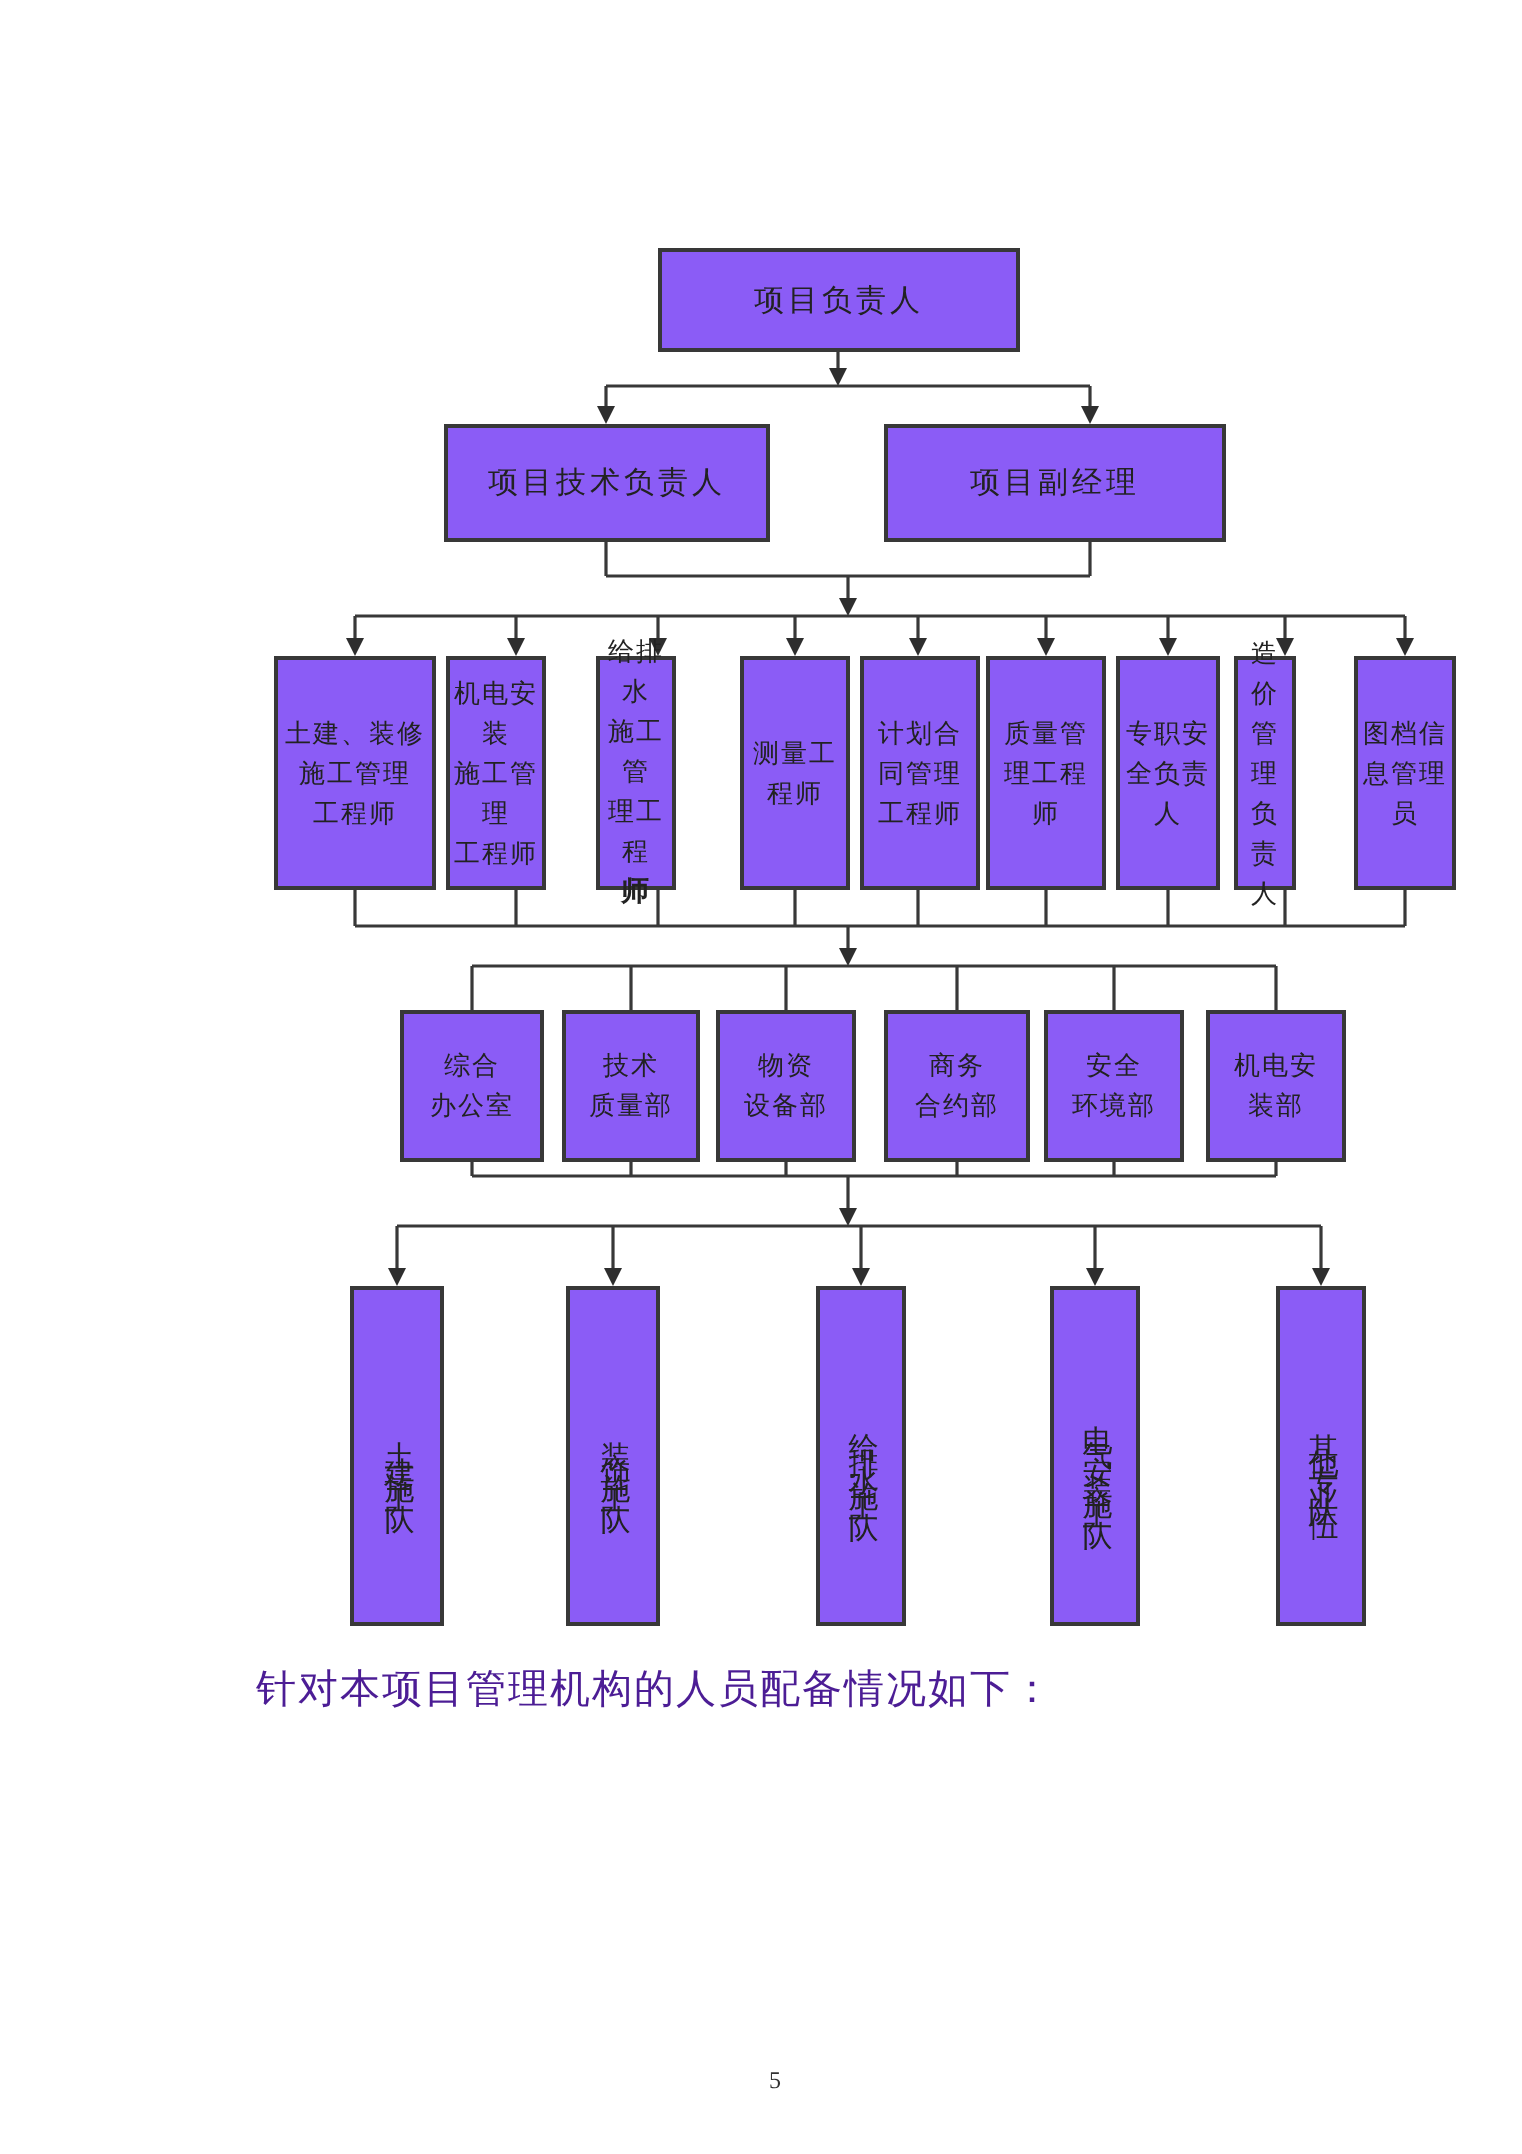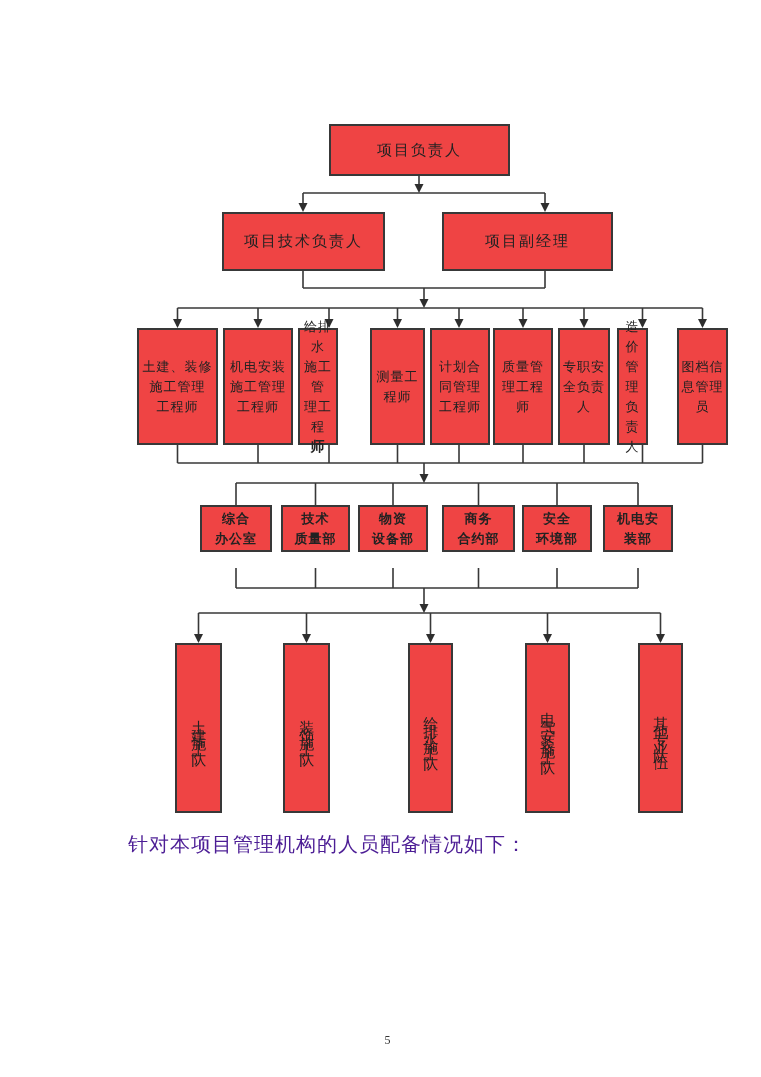--- a/index.html
+++ b/index.html
@@ -6,38 +6,38 @@
   html,body { background:#ffffff; }
   body {
     width:761px; height:1077px; position:relative; overflow:hidden;
     font-family:"Liberation Serif","DejaVu Serif",serif; color:#1f1f1f;
   }
   .page { position:absolute; inset:0; background:#ffffff; }
   .chart { position:absolute; left:0; top:0; width:761px; height:830px; }
   svg.connectors { position:absolute; left:0; top:0; width:761px; height:830px; }
 
   .box {
-    position:absolute; border:2px solid #383838; background:#ef4444;
+    position:absolute; border:2px solid #383838; background:#8b5cf6;
     display:flex; align-items:center; justify-content:center;
     text-align:center; color:#222;
   }
   .lbl { display:inline-block; }
 
   
   .l1 { left:329px; top:124px; width:181px; height:52px; font-size:15px; letter-spacing:2px; }
   .l2a { left:222px; top:212px; width:163px; height:59px; font-size:15px; letter-spacing:2px;font-family:Liberation Serif, serif; }
   .l2b { left:442px; top:212px; width:171px; height:59px; font-size:15px; letter-spacing:2px; }
 
   
   .v3 { top:328px; height:117px; font-size:13px; line-height:20px; letter-spacing:1px; }
   .v3 .lbl { white-space:pre-line; }
   .v3 .tail-bold { font-weight:bold; font-size:14px; }
 
   
-  .v4 { top:505px; height:47px; font-size:13px; line-height:20px; letter-spacing:1px;font-weight:bold; }
+  .v4 { top:505px; height:76px; font-size:13px; line-height:20px; letter-spacing:1px; }
   .v4 .lbl { white-space:pre-line; }
 
   
   .v5 { top:643px; height:170px; font-size:15px; }
   .v5 .vtext { writing-mode:vertical-rl; text-orientation:upright; letter-spacing:8px; line-height:1.1; }
 
   .caption {
     position:absolute; left:128px; top:831px; width:560px;
     font-size:20px; font-weight:normal; color:#4c1d95; letter-spacing:1px;
   }
@@ -106,21 +106,21 @@
     </div>
     <div class="box l2b">
       <span class="lbl">项目副经理</span>
     </div>
 
     <div class="box v3" style="left:137px;width:81px">
       <span class="lbl">土建、装修
 施工管理
 工程师</span>
     </div>
-    <div class="box v3" style="left:223px;width:70px">
+    <div class="box v3" style="left:223px;width:50px">
       <span class="lbl">机电安装
 施工管理
 工程师</span>
     </div>
     <div class="box v3" style="left:298px;width:40px">
       <span class="lbl"><span>给排水
 施工管
 理工程
 </span><span class="tail-bold">师</span></span>
     </div>

